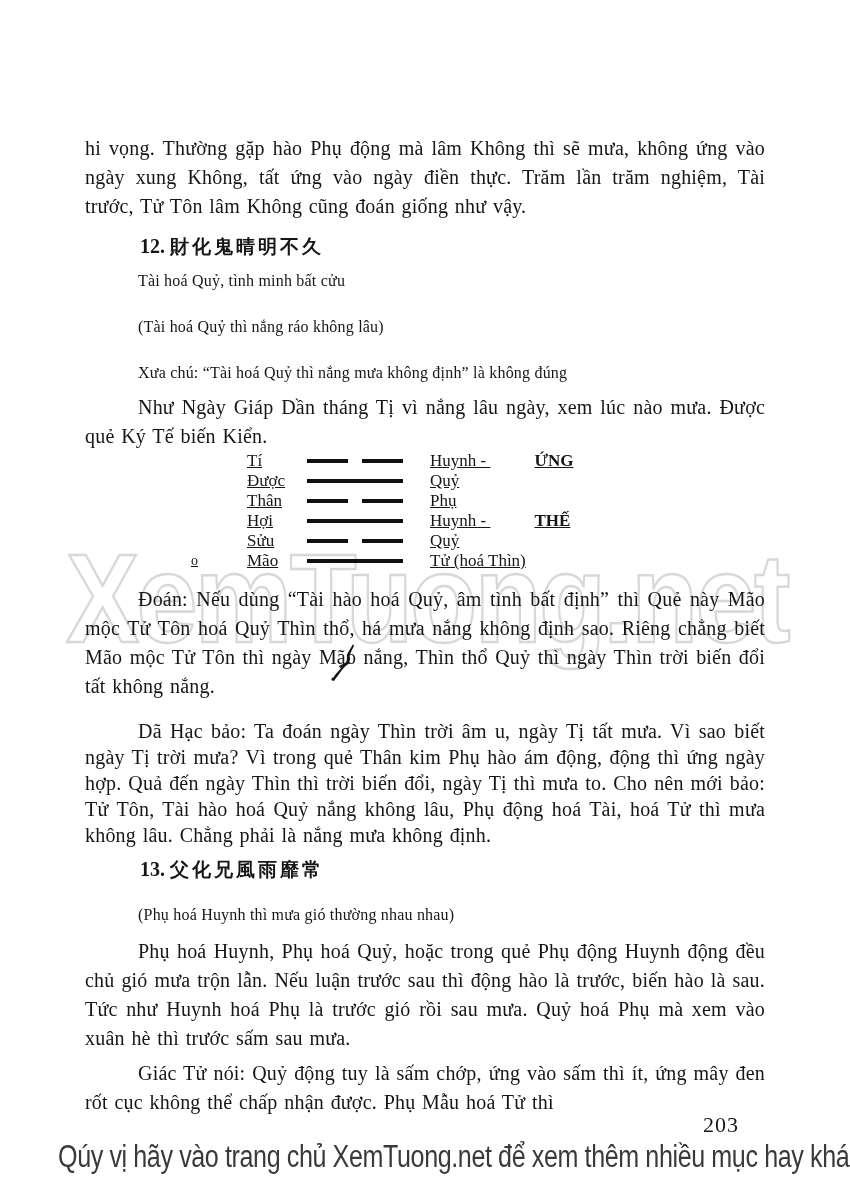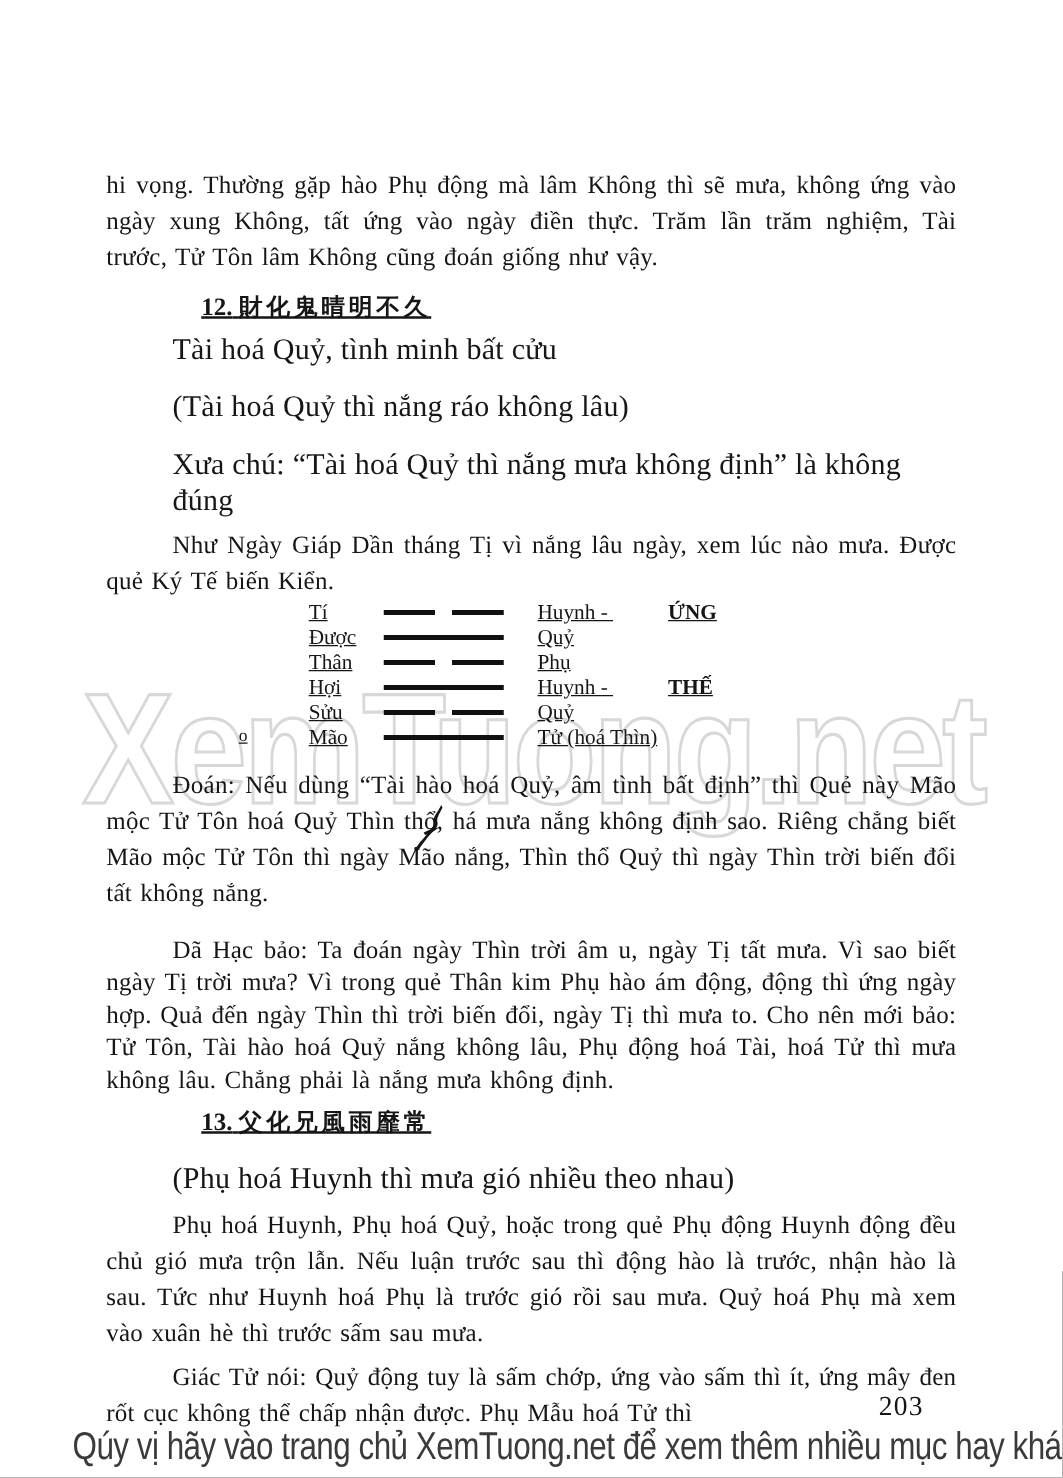--- a/index.html
+++ b/index.html
@@ -23,30 +23,29 @@
     font-size:20px;
     line-height:29px;
     text-align:justify;
     text-align-last:left;
     letter-spacing:0.2px;
     word-spacing:1.5px;
   }
   .indent { text-indent:53px; }
   .sec-heading {
     margin-top:12px;
-    margin-left:76px;
+    margin-left:55px;
     font-size:20px;
     line-height:27px;
-    text-decoration:underline;
   }
   .sec-heading .num { font-weight:bold; }
   .sec-heading .cjk { letter-spacing:3px; font-size:19px; }
   .plainline {
     margin-left:53px;
-    font-size:24px;
+    font-size:16px;
     line-height:29px;
     letter-spacing:0.2px;
   }
   .mt6 { margin-top:6px; }
   .mt4 { margin-top:17px; }
   .mt8 { margin-top:8px; }
   .mt14 { margin-top:14px; }
   
   .hexagram { margin-top:0;text-decoration:underline; }
   .hexrow {
@@ -168,23 +167,23 @@
         <span class="hex-label"><span>Tử (hoá Thìn)</span><b></b></span>
       </div>
     </div>
 
     <p class="para indent mt14">Đoán: Nếu dùng “Tài hào hoá Quỷ, âm tình bất định” thì Quẻ này Mão mộc Tử Tôn hoá Quỷ Thìn thổ, há mưa nắng không định sao. Riêng chẳng biết Mão mộc Tử Tôn thì ngày Mão nắng, Thìn thổ Quỷ thì ngày Thìn trời biến đổi tất không nắng.</p>
 
     <p class="para indent para3 mt4">Dã Hạc bảo: Ta đoán ngày Thìn trời âm u, ngày Tị tất mưa. Vì sao biết ngày Tị trời mưa? Vì trong quẻ Thân kim Phụ hào ám động, động thì ứng ngày hợp. Quả đến ngày Thìn thì trời biến đổi, ngày Tị thì mưa to. Cho nên mới bảo: Tử Tôn, Tài hào hoá Quỷ nắng không lâu, Phụ động hoá Tài, hoá Tử thì mưa không lâu. Chẳng phải là nắng mưa không định.</p>
 
     <h3 class="sec-heading mt8"><span class="num">13.</span> <span class="cjk">父化兄風雨靡常</span></h3>
 
-    <p class="plainline mt4">(Phụ hoá Huynh thì mưa gió nhiều theo nhau)</p>
+    <p class="plainline mt4">(Phụ hoá Huynh thì mưa gió thường nhau nhau)</p>
 
-    <p class="para indent mt8">Phụ hoá Huynh, Phụ hoá Quỷ, hoặc trong quẻ Phụ động Huynh động đều chủ gió mưa trộn lẫn. Nếu luận trước sau thì động hào là trước, nhận hào là sau. Tức như Huynh hoá Phụ là trước gió rồi sau mưa. Quỷ hoá Phụ mà xem vào xuân hè thì trước sấm sau mưa.</p>
+    <p class="para indent mt8">Phụ hoá Huynh, Phụ hoá Quỷ, hoặc trong quẻ Phụ động Huynh động đều chủ gió mưa trộn lẫn. Nếu luận trước sau thì động hào là trước, biến hào là sau. Tức như Huynh hoá Phụ là trước gió rồi sau mưa. Quỷ hoá Phụ mà xem vào xuân hè thì trước sấm sau mưa.</p>
 
     <p class="para indent mt6">Giác Tử nói: Quỷ động tuy là sấm chớp, ứng vào sấm thì ít, ứng mây đen rốt cục không thể chấp nhận được. Phụ Mẫu hoá Tử thì</p>
 
   </div>
 
   <div class="page-number">203</div>
 
   <div class="footer"><span>Qúy vị hãy vào trang chủ </span><span class="brand">XemTuong.net</span><span> để xem thêm nhiều mục hay khác</span></div>
 
 </div>

